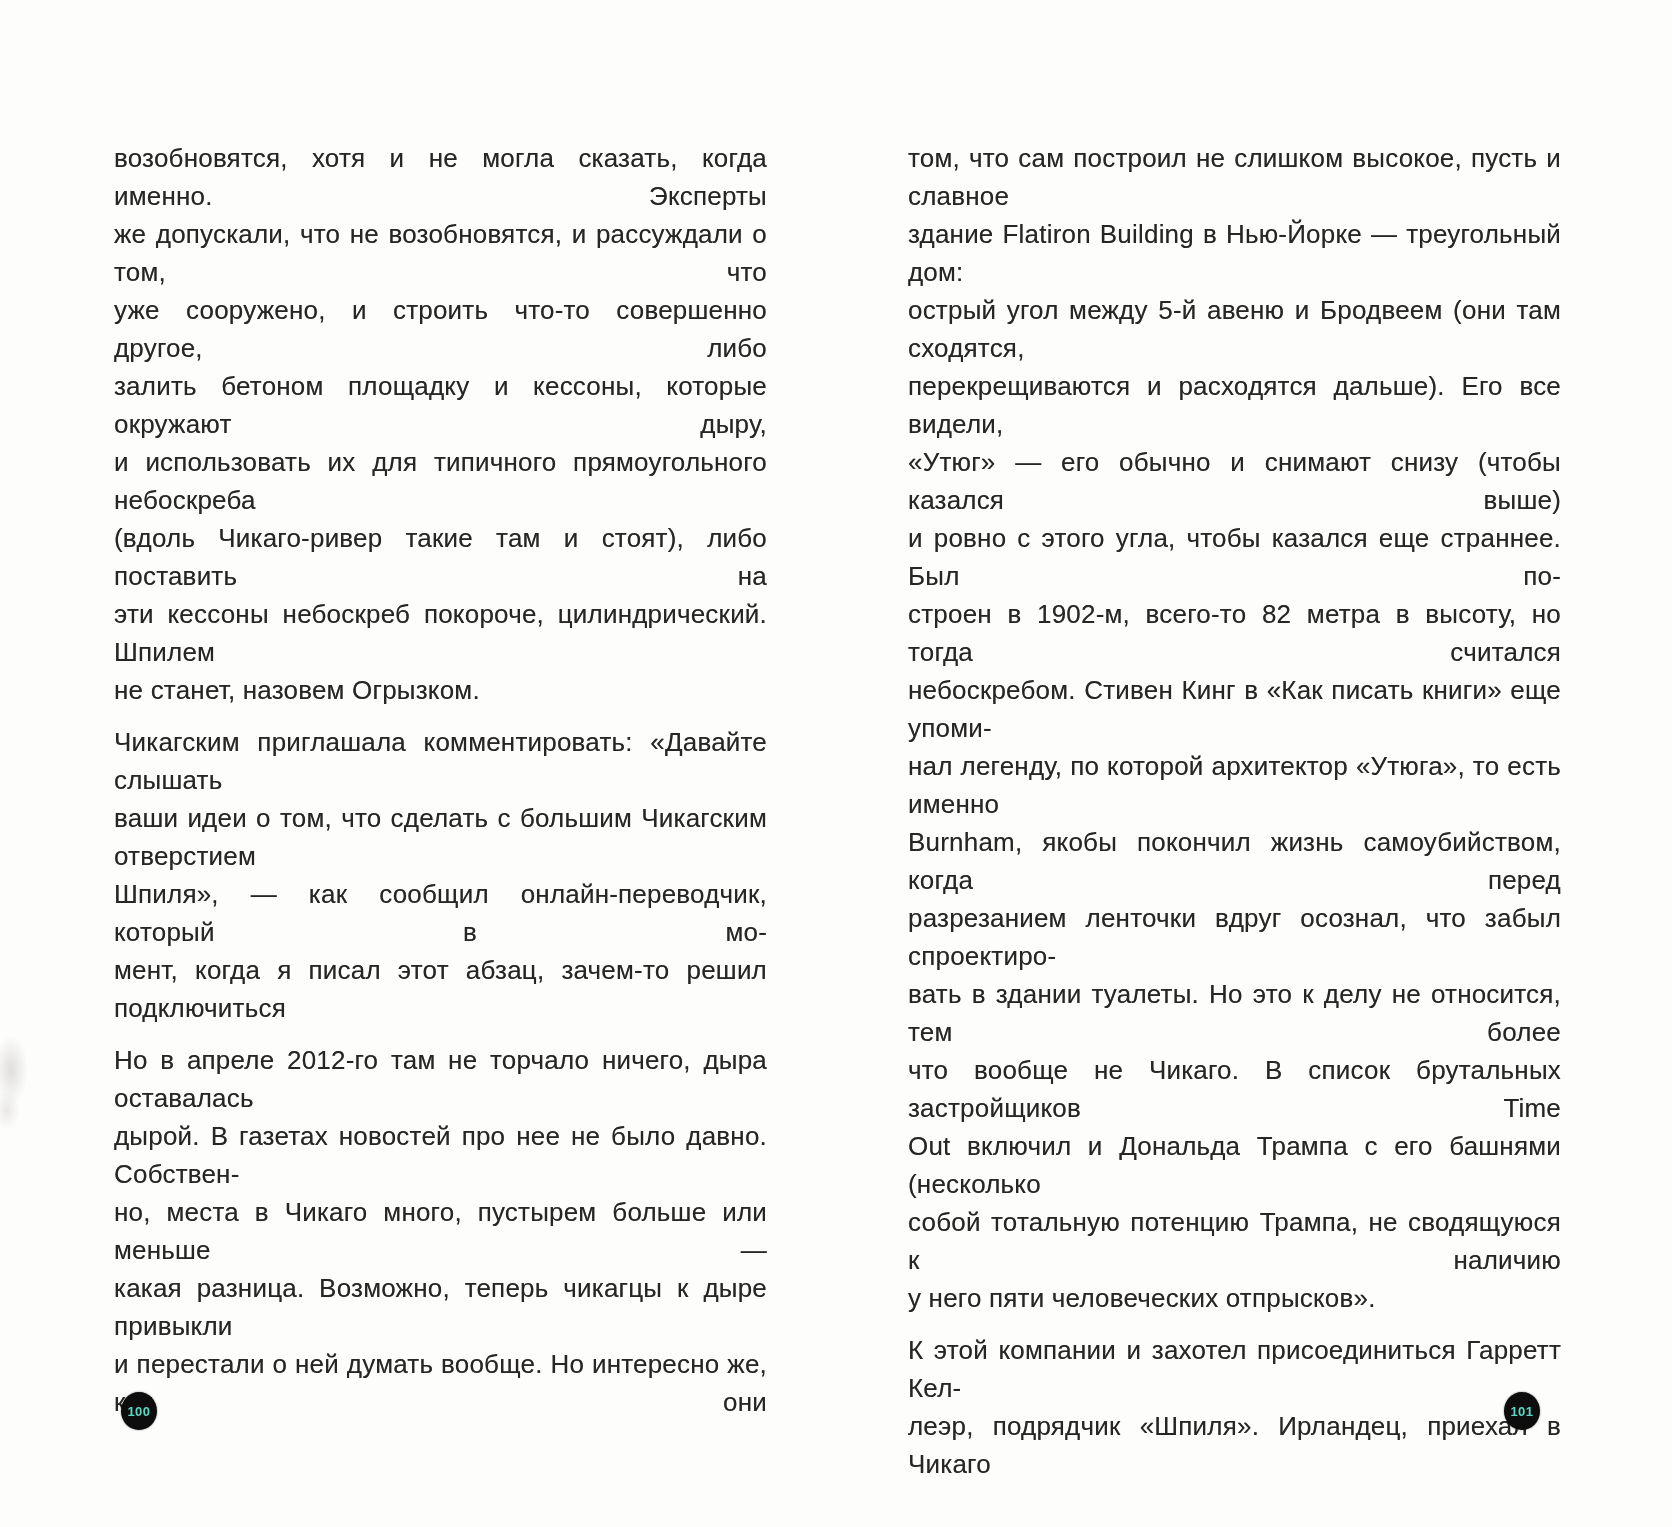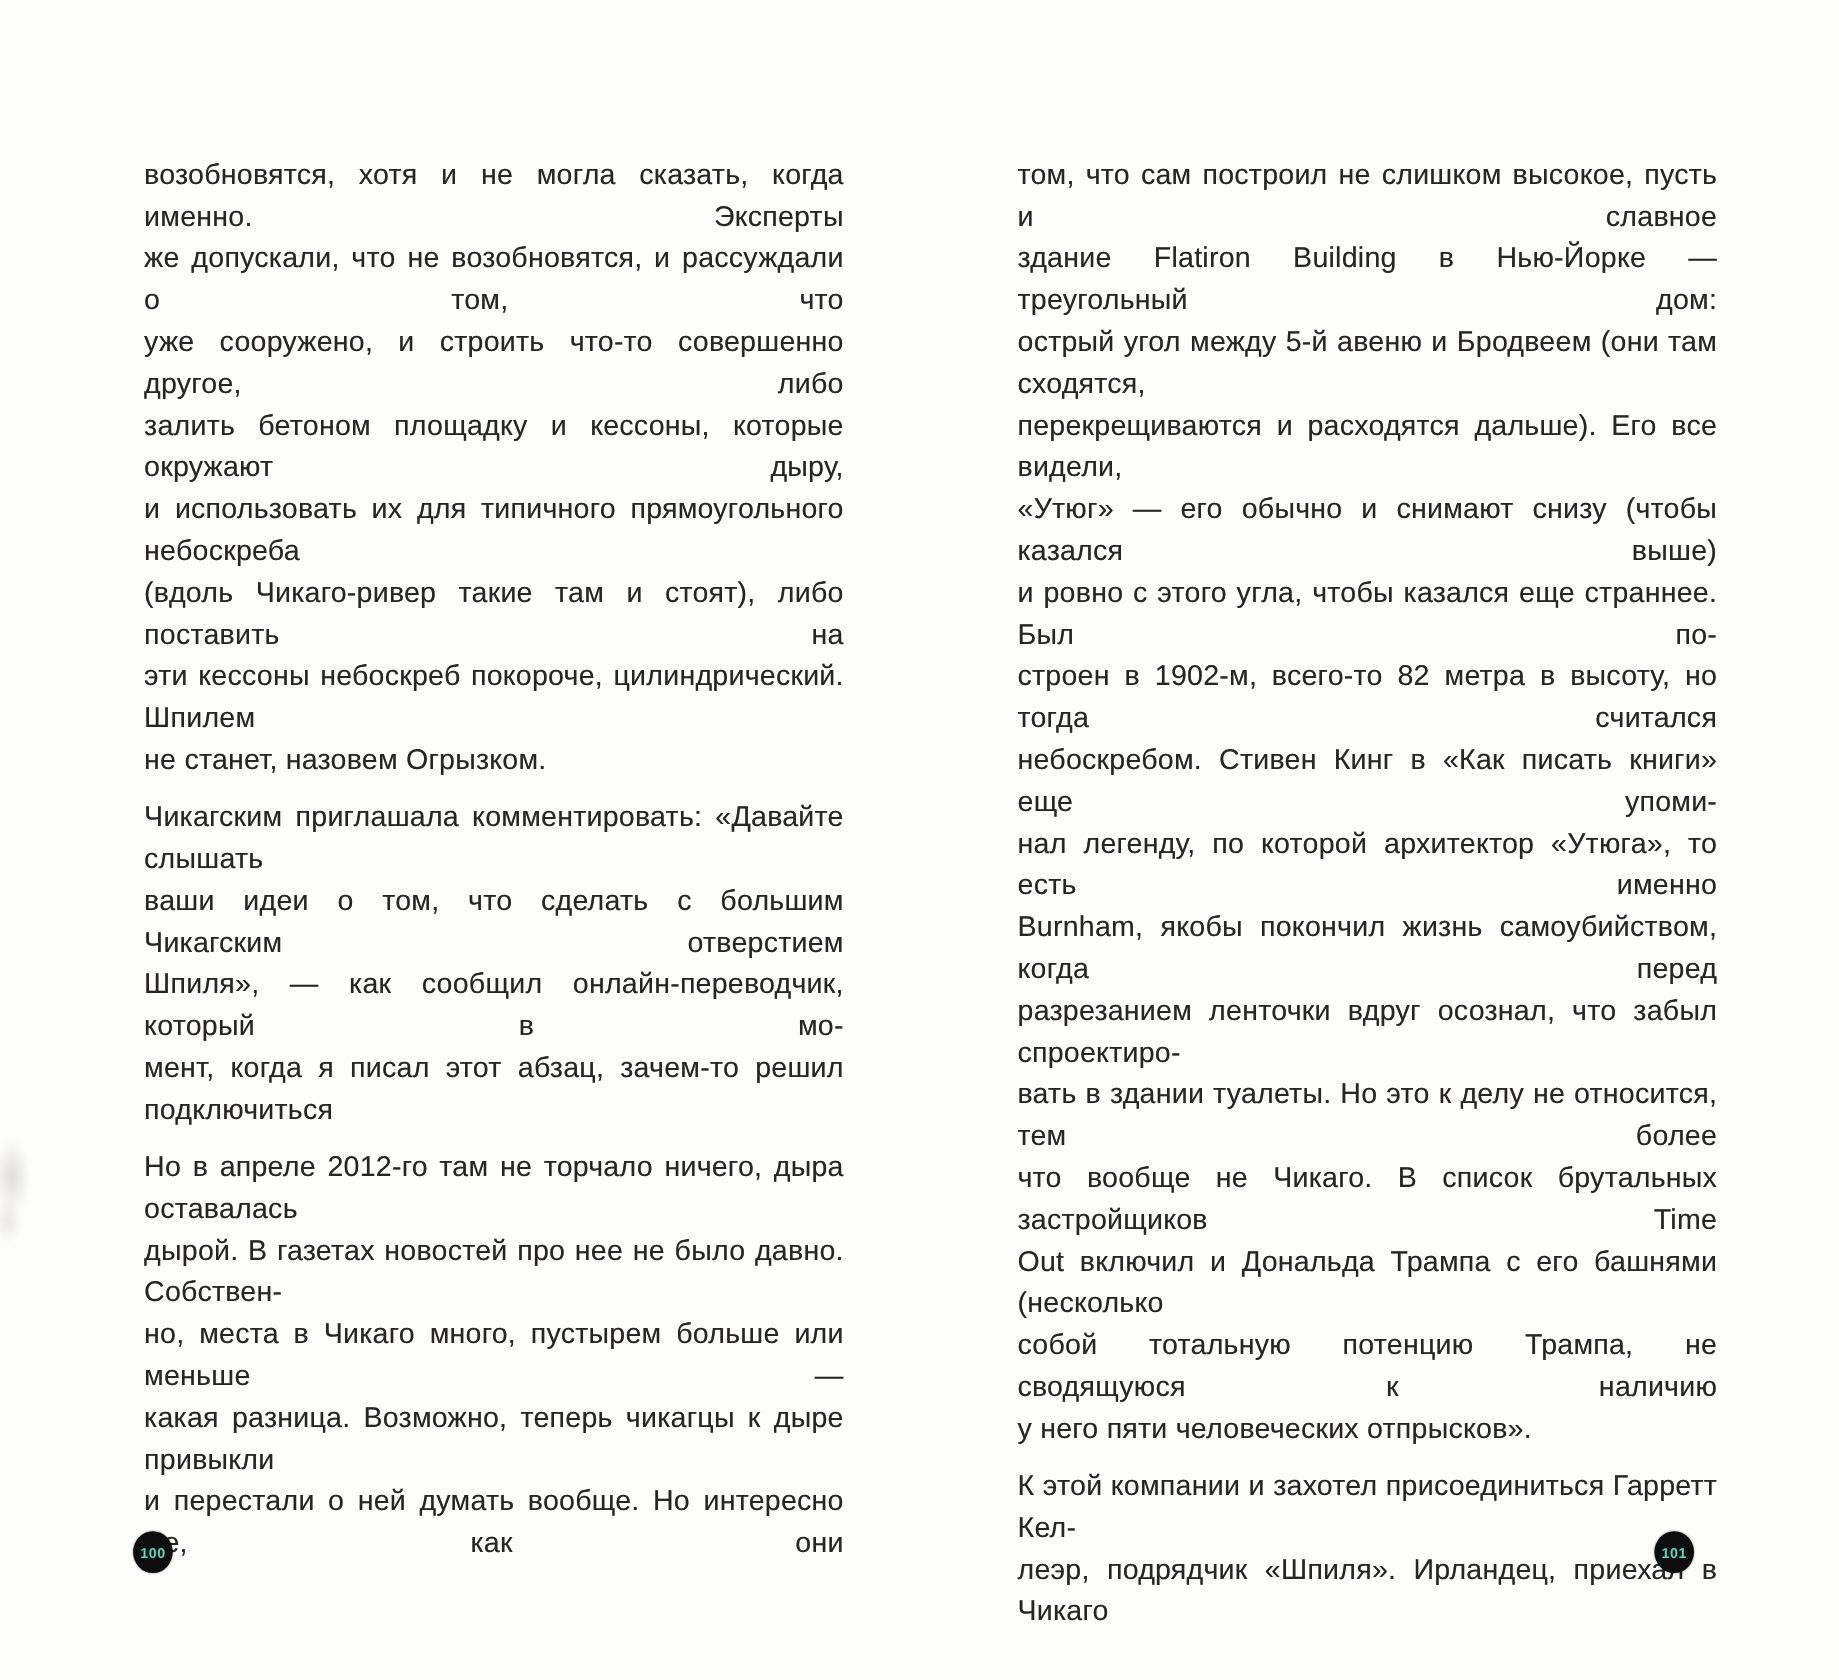--- a/index.html
+++ b/index.html
@@ -24,21 +24,20 @@
     color: #272625;
     letter-spacing: 0.2px;
     text-shadow: 0 0 0.5px rgba(40,40,40,0.45);
   }
   .col-left  { left: 114px; }
   .col-right { left: 908px; }
   .para + .para { margin-top: 14px; }
   .ln {
     text-align: justify;
     text-align-last: justify;
-    margin-left: 17px;
   }
   .ln.last {
     text-align: justify;
     text-align-last: left;
   }
   .page-badge {
     position: absolute;
     top: 1392px;
     width: 36px;
     height: 38px;

